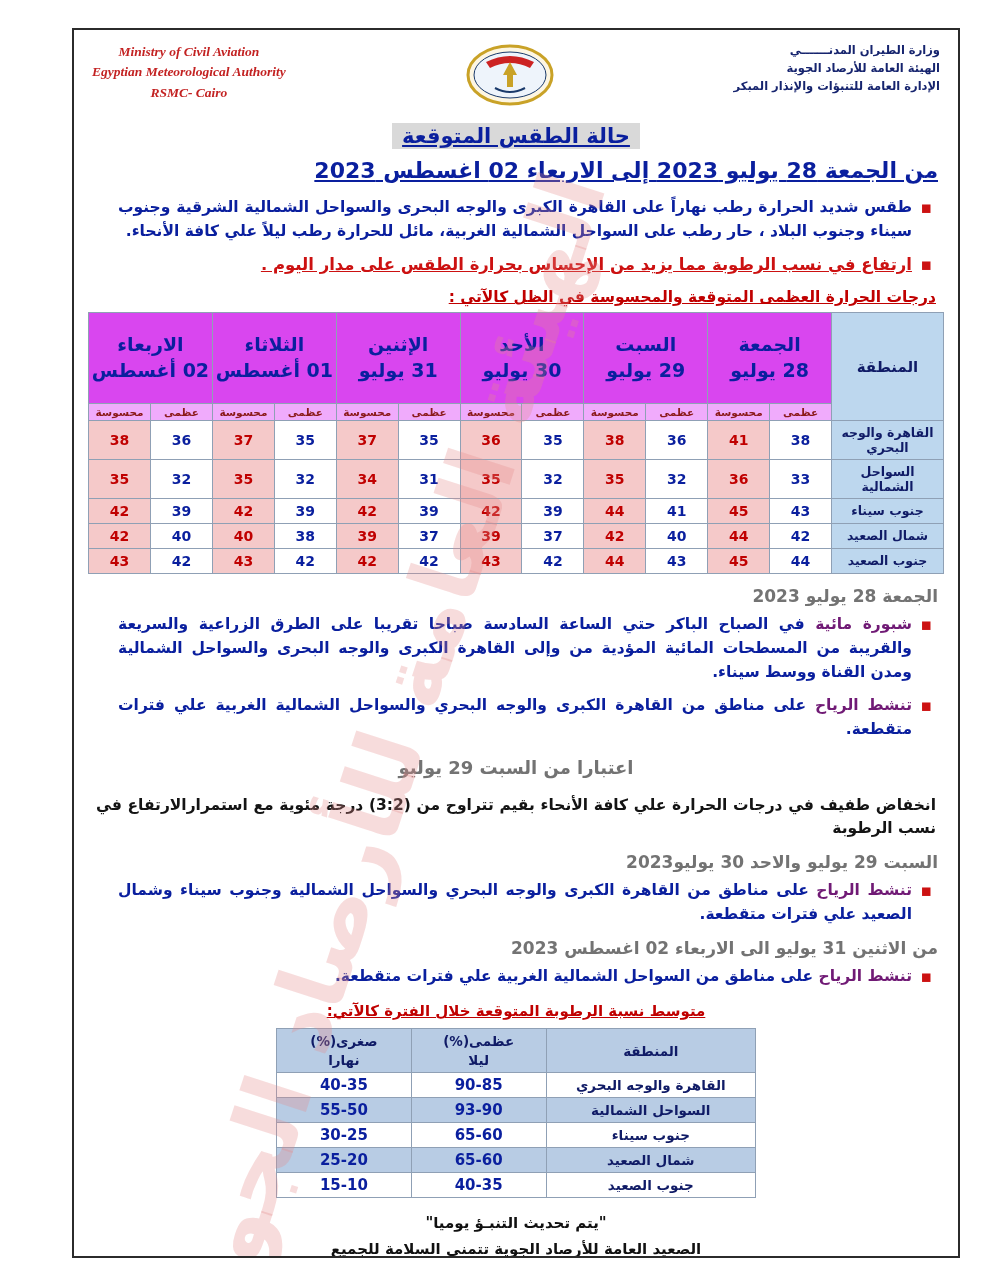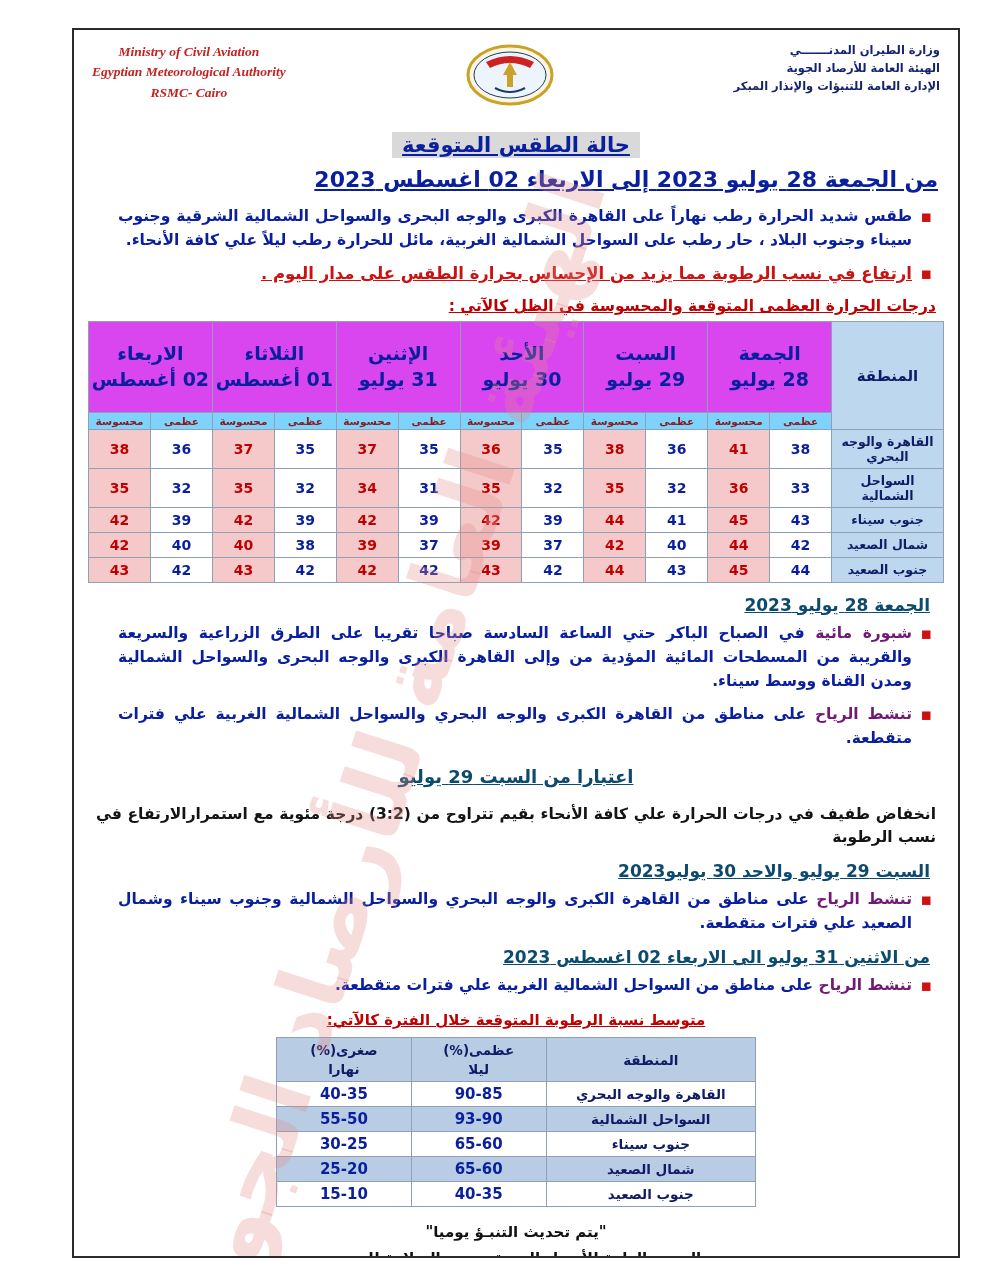--- a/index.html
+++ b/index.html
@@ -25,41 +25,41 @@
     font-size: 92px; font-weight: 700; letter-spacing: 5px;
     color: rgba(228, 138, 138, 0.30);
     white-space: nowrap; pointer-events: none; z-index: 9;
   }
   
   .header { display: flex; justify-content: space-between; align-items: flex-start; padding: 6px 4px 2px; }
   .hdr-ar { text-align: right; color: #16246e; font-size: 11.5px; font-weight: 700; line-height: 1.55; }
   .hdr-en { text-align: center; color: #c32222; font-family: "Liberation Serif", serif; font-style: italic; font-weight: 700; font-size: 13.5px; line-height: 1.5; }
   .logo { margin-top: 2px; }
   
-  .doc-title-wrap { text-align: center; margin: 20px 0 6px; }
+  .doc-title-wrap { text-align: center; margin: 11px 0 6px; }
   .doc-title { display: inline-block; background: #d9d9d9; color: #0a1f9e; font-size: 21px; font-weight: 700; text-decoration: underline; padding: 1px 10px; }
   .date-range { color: #0a1f9e; font-size: 22px; font-weight: 700; text-decoration: underline; padding: 0 6px 4px; line-height: 1.45; }
   
   ul.blist { list-style: none; padding: 4px 10px 0 30px; }
   ul.blist li { position: relative; padding-right: 22px; font-weight: 700; text-align: justify; margin-bottom: 9px; line-height: 1.55; }
   ul.blist li::before { content: "▪"; position: absolute; right: 2px; top: -1px; color: #cc1111; font-size: 17px; }
   .intro-item.blue { color: #0a1f9e; font-size: 15.5px; }
   .intro-item.red  { color: #cc1111; font-size: 16.5px; text-decoration: underline; }
   
   .temp-heading { color: #c00000; font-weight: 700; font-size: 15.5px; text-decoration: underline; padding: 2px 8px 6px; margin-top: 8px; }
   .temp-table { width: 100%; border-collapse: collapse; table-layout: fixed; margin: 0 0 6px; }
   .temp-table th, .temp-table td { border: 1px solid #8fa0b5; text-align: center; vertical-align: middle; }
   .temp-table th.region { background: #bdd7ee; color: #101b66; font-size: 15px; font-weight: 700; }
   .temp-table th.day { background: #d946ef; color: #0a1f9e; font-size: 19px; font-weight: 700; padding: 19px 0; line-height: 1.35; }
-  .temp-table th.sub { background: #7dd3fc; color: #8b1a1a; font-size: 10.5px; font-weight: 700; padding: 2px 0; }
+  .temp-table th.sub { background: #f0abfc; color: #8b1a1a; font-size: 10.5px; font-weight: 700; padding: 2px 0; }
   .temp-table td.region-name { background: #bdd7ee; color: #101b66; font-weight: 700; font-size: 12.5px; padding: 4px 2px; }
   .temp-table td.max  { background: #ffffff; color: #0a1f9e; font-weight: 700; font-size: 14px; padding: 4px 0; }
   .temp-table td.felt { background: #f5c9c9; color: #c00000; font-weight: 700; font-size: 14px; padding: 4px 0; }
   
-  .section-heading { color: #0c4a6e; font-weight: 700; font-size: 17px; text-decoration: underline; margin: 12px 14px 2px; }
+  .section-heading { color: #737373; font-weight: 700; font-size: 17px; margin: 12px 6px 2px; }
   .section-heading.center { text-align: center; font-size: 18px; margin-top: 16px; }
   .section-para { color: #141414; font-weight: 700; font-size: 15.5px; margin: 16px 8px 2px; line-height: 1.5; text-align: justify; }
   ul.sec-list li .lead { color: #701a75; }
   ul.sec-list li .rest { color: #0a1f9e; }
   ul.sec-list li { font-size: 15.5px; }
   
   .hum-heading { text-align: center; color: #c00000; font-weight: 700; font-size: 15px; text-decoration: underline; margin: 14px 0 8px; }
   .hum-table { width: 480px; margin: 0 auto; border-collapse: collapse; }
   .hum-table th, .hum-table td { border: 1px solid #8fa0b5; text-align: center; }
   .hum-table th { background: #b8cce4; color: #101b66; font-size: 13.5px; font-weight: 700; padding: 3px 4px; line-height: 1.35; }

